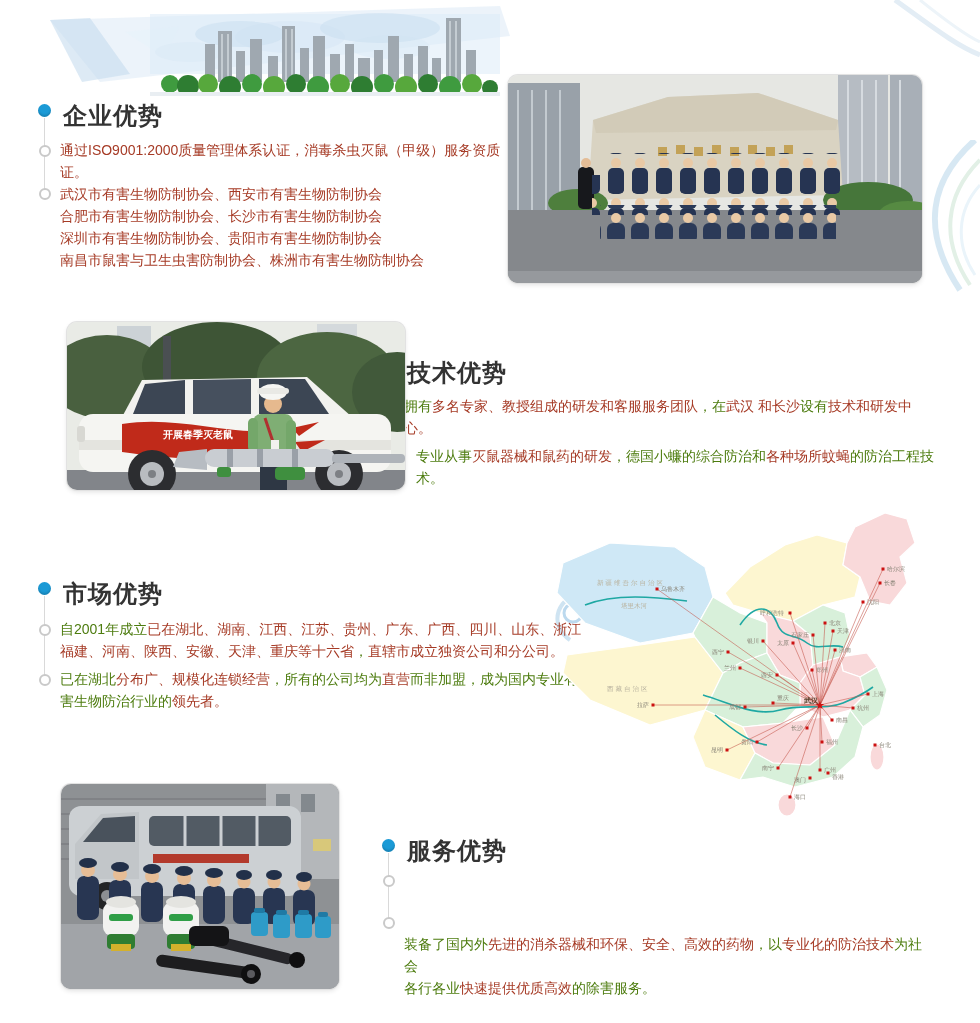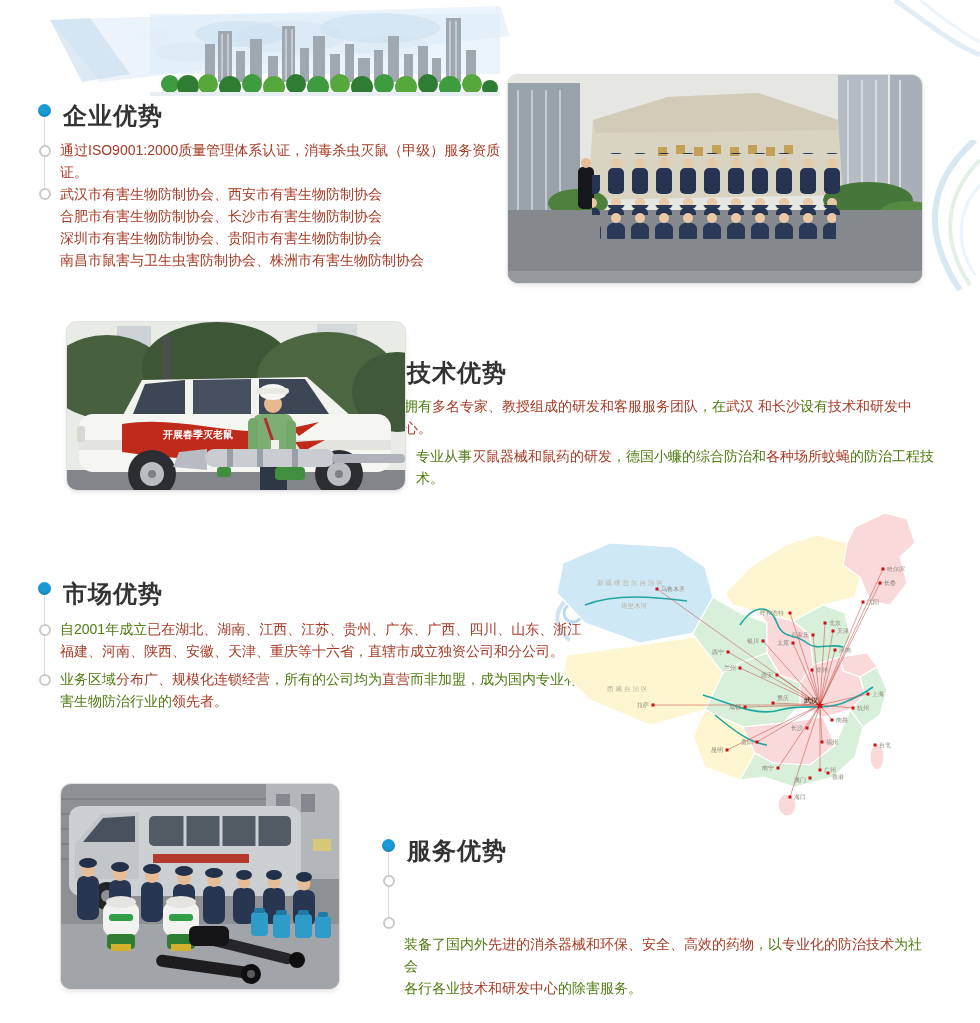--- a/index.html
+++ b/index.html
@@ -134,30 +134,30 @@
     <div class="item-text" style="top:88px;width:520px;margin-left:12px;"><span class="seg-dark">专业从事</span><span class="seg-red">灭鼠器械和鼠药的研发</span><span class="seg-dark">，德国小蠊的综合防治和</span><span class="seg-red">各种场所蚊蝇</span><span class="seg-dark">的防治工程技术。</span></div>
   </div>
 
   <div class="sec" style="left:38px;top:578px;width:545px;height:135px;">
     <div class="sec-rail" style="top:18px;height:82px;"></div>
     <div class="sec-dot"></div>
     <div class="sec-title">市场优势</div>
     <div class="ring" style="top:46px;"></div>
     <div class="item-text" style="top:40px;width:525px;"><span class="seg-dark">自2001年成立</span><span class="seg-red">已在湖北、湖南、江西、江苏、贵州、广东、广西、四川、山东、浙江</span><br><span class="seg-red">福建、河南、陕西、安徽、天津、重庆等十六省</span><span class="seg-dark">，</span><span class="seg-red">直辖市成立独资公司和分公司。</span></div>
     <div class="ring" style="top:96px;"></div>
-    <div class="item-text" style="top:90px;width:525px;"><span class="seg-dark">业务区域</span><span class="seg-red">分布广、规模化连锁经营</span><span class="seg-dark">，所有的公司均为</span><span class="seg-red">直营</span><span class="seg-dark">而非加盟，成为国内专业有</span><br><span class="seg-dark">害生物防治行业的</span><span class="seg-red">领先者。</span></div>
+    <div class="item-text" style="top:90px;width:525px;"><span class="seg-dark">已在湖北</span><span class="seg-red">分布广、规模化连锁经营</span><span class="seg-dark">，所有的公司均为</span><span class="seg-red">直营</span><span class="seg-dark">而非加盟，成为国内专业有</span><br><span class="seg-dark">害生物防治行业的</span><span class="seg-red">领先者。</span></div>
   </div>
 
   <div class="sec" style="left:382px;top:835px;width:545px;height:120px;">
     <div class="sec-rail" style="top:18px;height:66px;"></div>
     <div class="sec-dot"></div>
     <div class="sec-title">服务优势</div>
     <div class="ring" style="top:40px;"></div>
     <div class="ring" style="top:82px;"></div>
-    <div class="item-text" style="top:62px;width:525px;margin-top:36px;"><span class="seg-dark">装备了国内外</span><span class="seg-red">先进的消杀器械和环保、安全、高效的药物</span><span class="seg-dark">，以</span><span class="seg-red">专业化的防治技术</span><span class="seg-dark">为社会</span><br><span class="seg-dark">各行各业</span><span class="seg-red">技术和研发中心</span><span class="seg-dark">的除害服务。</span></div>
+    <div class="item-text" style="top:62px;width:525px;margin-top:36px;"><span class="seg-dark">装备了国内外</span><span class="seg-red">先进的消杀器械和环保、安全、高效的药物</span><span class="seg-dark">，以</span><span class="seg-red">专业化的防治技术</span><span class="seg-dark">为社会</span><br><span class="seg-dark">各行各业</span><span class="seg-red">快速提供优质高效</span><span class="seg-dark">的除害服务。</span></div>
   </div>
 
   <div class="photo" style="left:508px;top:75px;width:414px;height:208px;" title="公司全体员工在石碑前合影">
     <svg width="414" height="208" viewBox="0 0 414 208">
       <defs>
         <pattern id="pp-stand" width="24" height="40" patternUnits="userSpaceOnUse">
           <circle cx="12" cy="8" r="5" fill="#e9c9a5"></circle>
           <rect x="4" y="13" width="16" height="26" rx="5" fill="#263452"></rect>
         </pattern>
         <pattern id="pp-squat" width="24" height="34" patternUnits="userSpaceOnUse">

